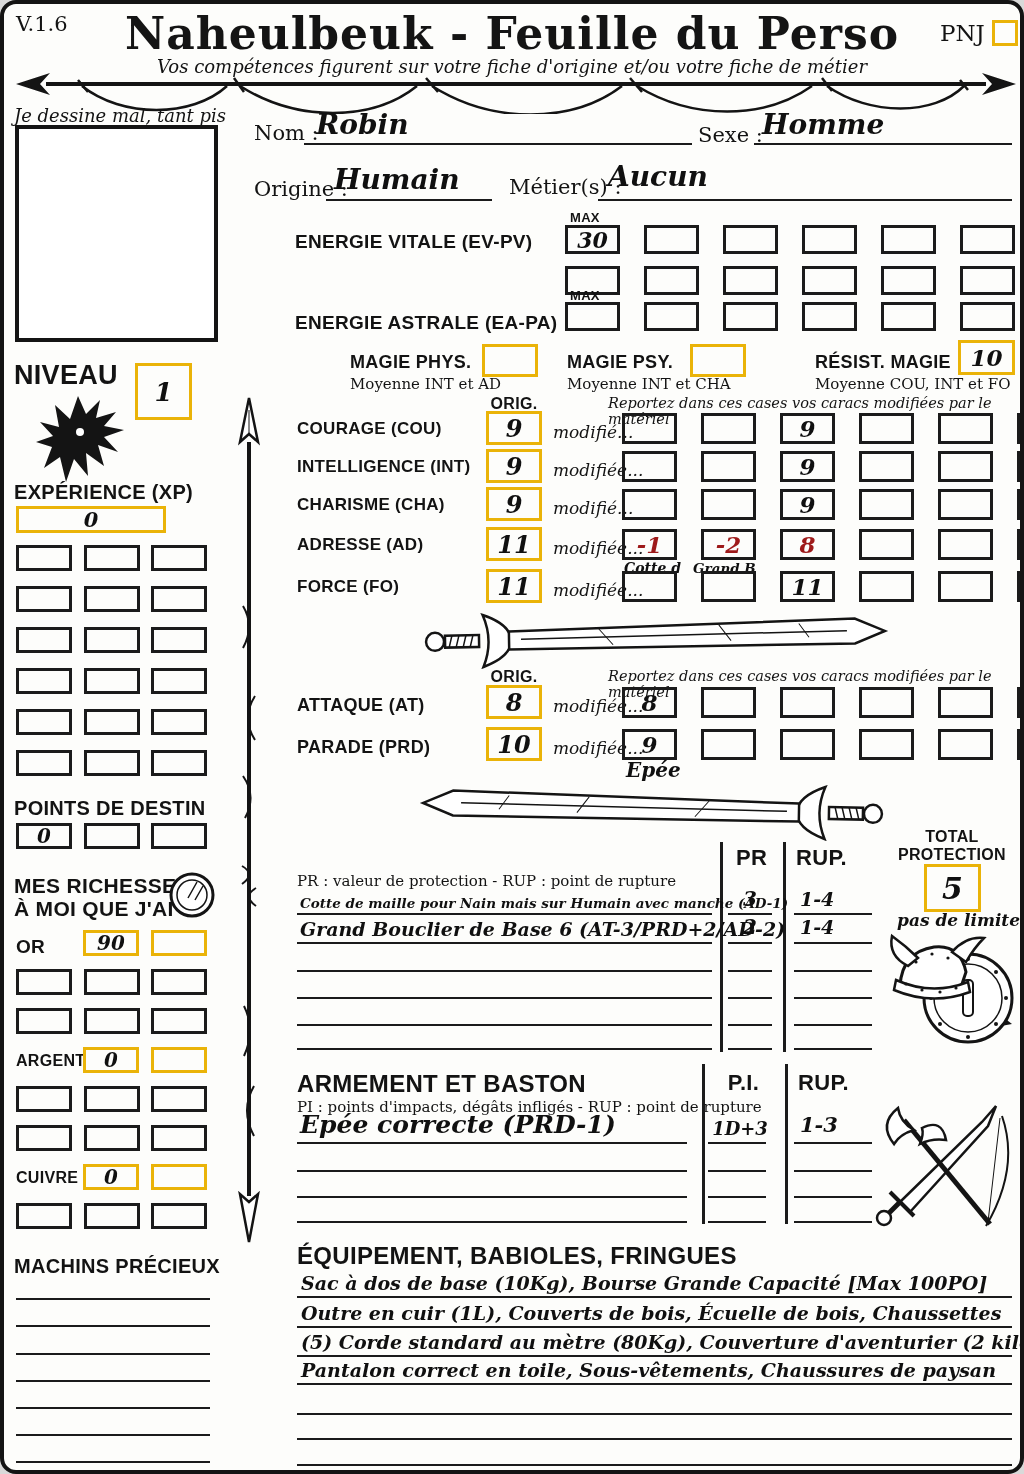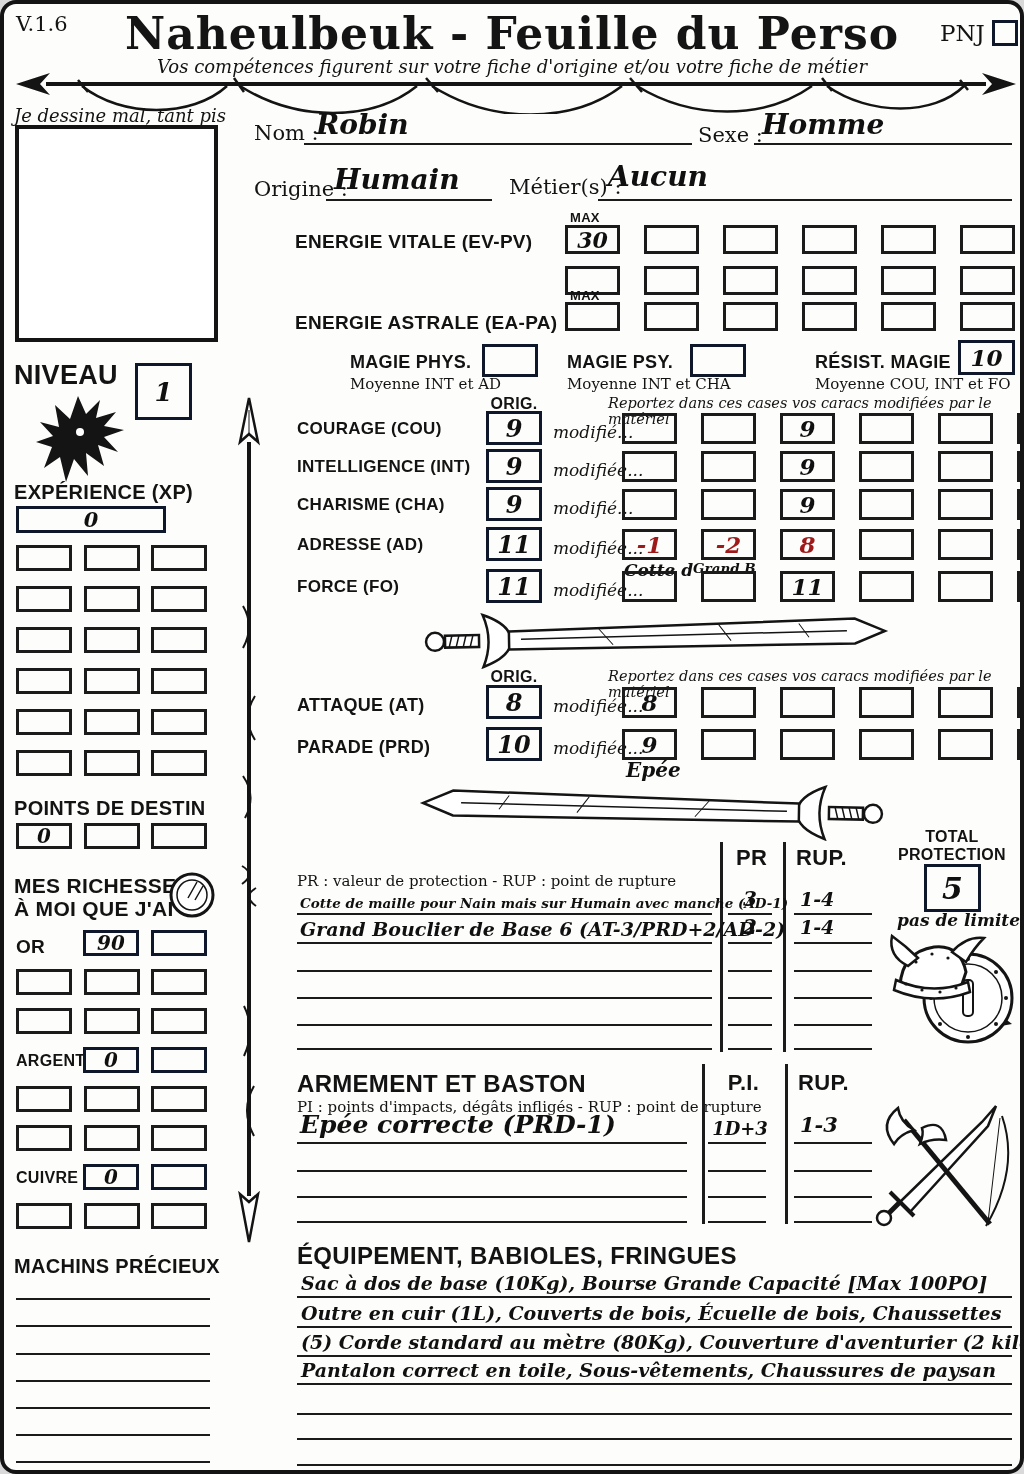--- a/index.html
+++ b/index.html
@@ -6,21 +6,21 @@
   body { background:#d9d9d9; font-family:"Liberation Sans",sans-serif; }
   .page { position:relative; width:1024px; height:1474px; margin:0 auto; background:#fdfdfb;
           border:4px solid #141414; border-radius:16px; overflow:hidden; color:#141414; }
   .ab { position:absolute; }
   .hd { font-family:"Liberation Sans",sans-serif; font-weight:bold; color:#131313; letter-spacing:.3px; }
   .sf { font-family:"DejaVu Serif",serif; color:#131313; }
   .it { font-style:italic; }
   .hw { font-family:"DejaVu Serif",serif; font-style:italic; font-weight:bold; color:#101010; white-space:nowrap; }
   .red { color:#9e1a1a; }
   .b { border:3px solid #1b1b1b; display:flex; align-items:center; justify-content:center; background:transparent; }
-  .babs { position:absolute; border:3px solid #0f172a; display:flex; align-items:center; justify-content:center; }
+  .babs { position:absolute; border:3px solid #eab308; display:flex; align-items:center; justify-content:center; }
   .row { position:absolute; display:flex; gap:24px; }
   .eb { width:55px; height:29px; }
   .cb { width:55px; height:31px; }
   .ob { width:56px; height:34px; }
   .sb { width:56px; height:26px; }
   .grid3 { position:absolute; display:grid; grid-template-columns:56px 56px 56px; column-gap:11.5px; row-gap:15px; }
   .l { position:absolute; border-bottom:2.5px solid #1b1b1b; }
   .vline { position:absolute; width:3px; background:#1b1b1b; }
   .ttl { font-family:"DejaVu Serif",serif; font-weight:bold; }
   .ctr { text-align:center; }
@@ -218,21 +218,21 @@
     <div class="b cb">
         <span class="hw v23"></span>
       </div>
     <div class="b cb">
         <span class="hw v23"></span>
       </div>
     <div class="b cb">
         <span class="hw v23"></span>
       </div>
   </div>
-  <div class="ab hw" style="left:620px;top:556px;font-size:17px">Cotte d</div>
+  <div class="ab hw" style="left:620px;top:556px;font-size:14px">Cotte d</div>
   <div class="ab hw" style="left:689px;top:556px;font-size:13.5px">Grand B</div>
 
   <div class="ab hd v17" style="left:293px;top:573px">FORCE (FO)</div>
   <div class="babs ob" style="left:482px;top:565px">
       <span class="hw v24">11</span>
     </div>
   <div class="ab sf it v17" style="left:549px;top:576px">modifiée...</div>
   <div class="row" style="left:618px;top:567px">
     <div class="b cb">
         <span class="hw v23"></span>

